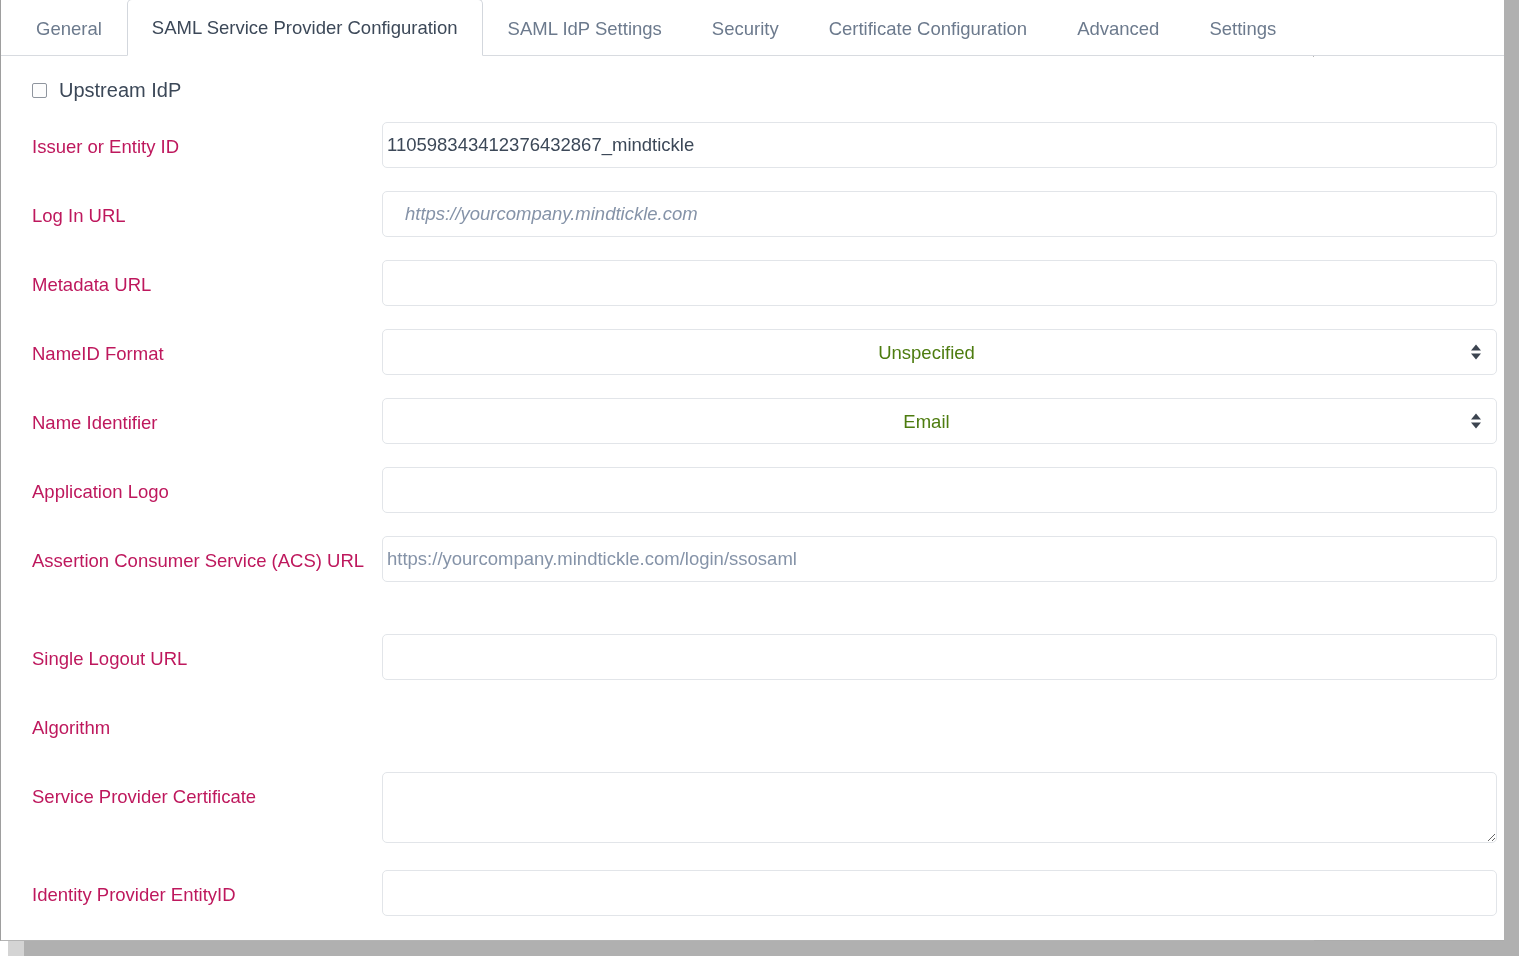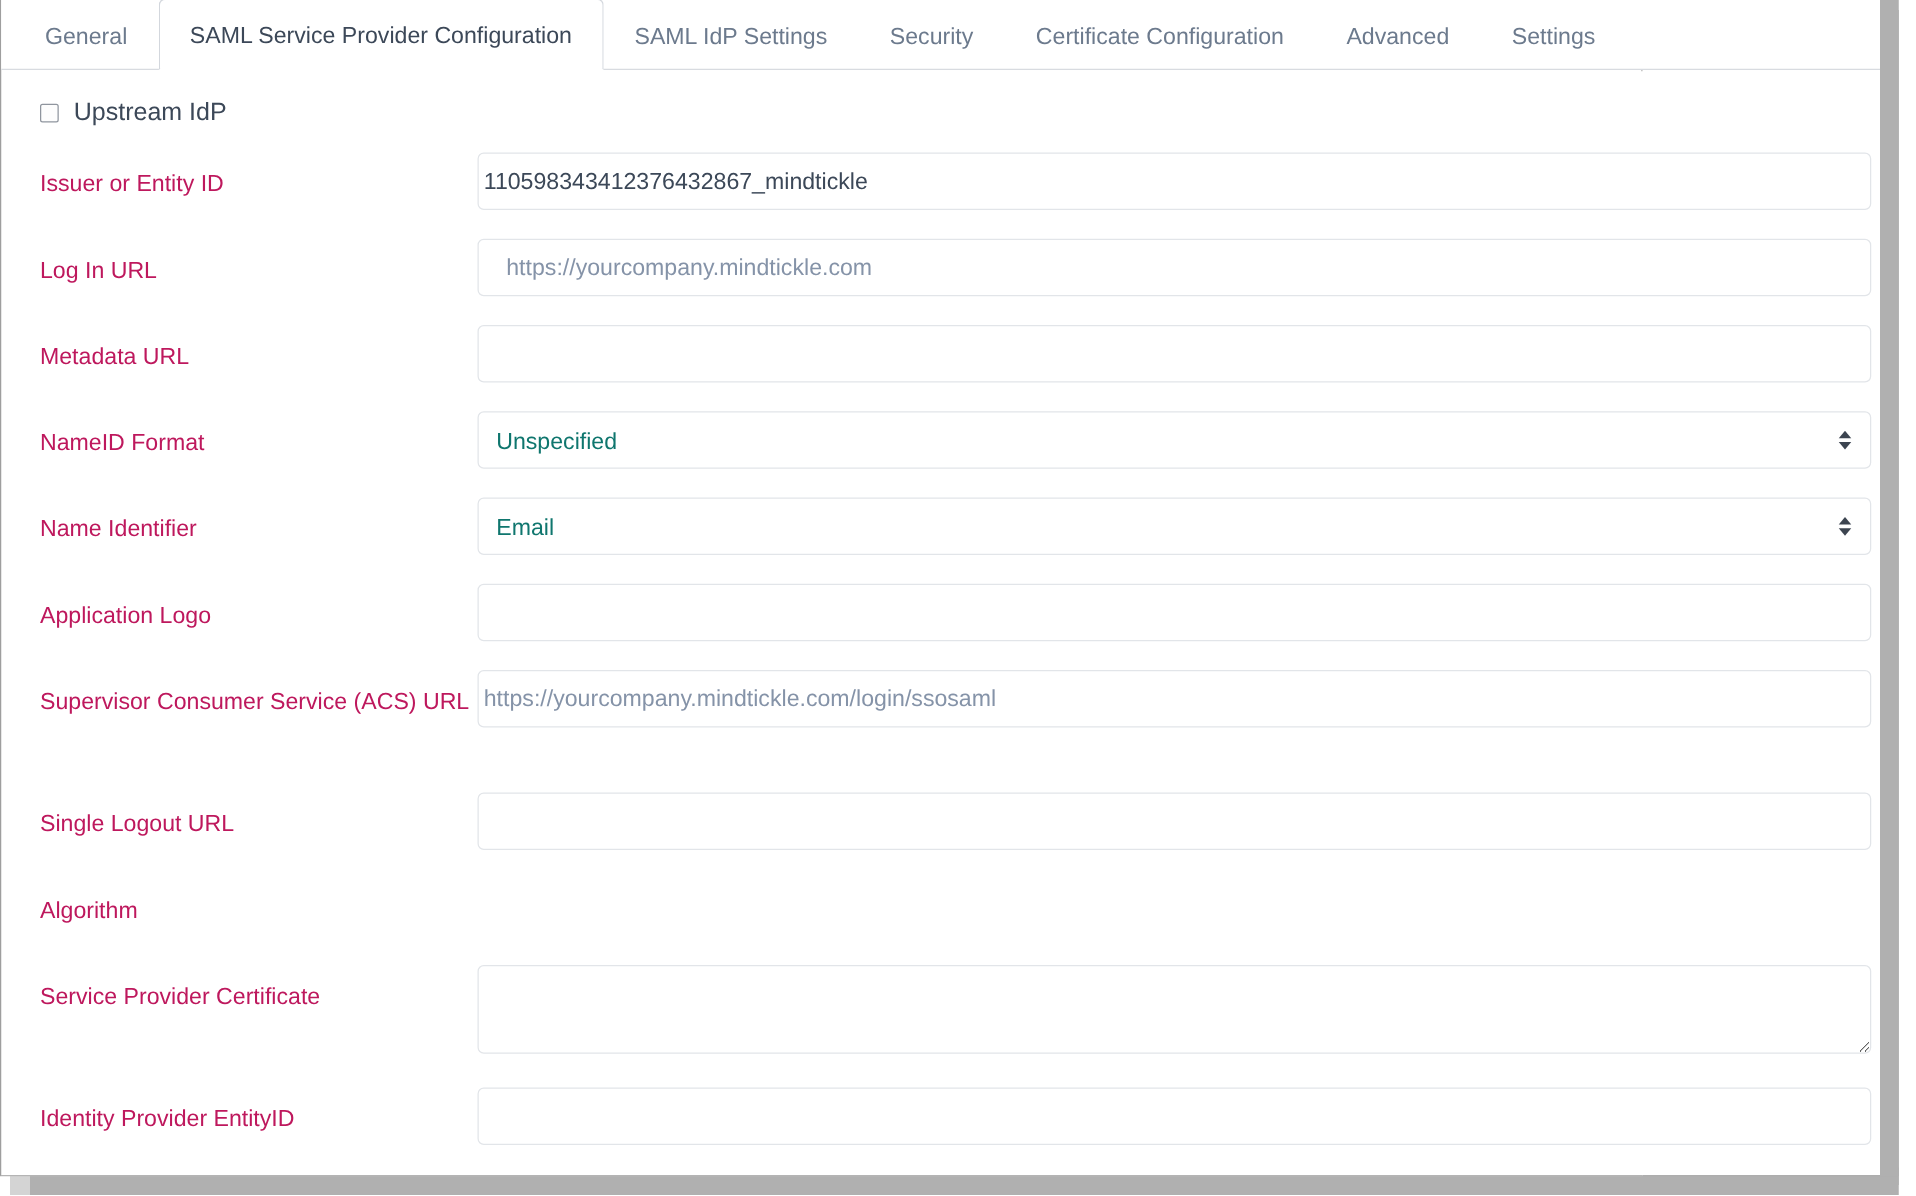--- a/index.html
+++ b/index.html
@@ -142,37 +142,38 @@
     border: 1px solid #e2e5e9;
     border-radius: 5px;
     background: #ffffff;
     font-family: "Liberation Sans", sans-serif;
     font-size: 18.5px;
     color: #3c4858;
     padding: 0 4px;
     outline: none;
   }
   .inp::placeholder { color: #8593a8; opacity: 1; }
-  .inp.pad2 { padding-left: 22px; }
+  .inp.pad2 { padding-left: 22px; font-style: italic; }
 
   .selwrap { position: relative; width: 100%; }
   .sel {
     width: 100%;
     height: 46px;
     border: 1px solid #e2e5e9;
     border-radius: 5px;
     background: #ffffff;
     font-family: "Liberation Sans", sans-serif;
     font-size: 18.5px;
-    color: #0f766e;
+    color: #4d7c0f;
     padding: 0 40px 0 14px;
     outline: none;
     -webkit-appearance: none;
     appearance: none;
     cursor: pointer;
+    text-align: center;
   }
   .sel-arrow {
     position: absolute;
     right: 16px; top: 50%;
     transform: translateY(-50%);
     pointer-events: none;
     display: flex;
     flex-direction: column;
     align-items: center;
     gap: 3px;
@@ -277,21 +278,21 @@
                   <i class="up"></i>
                   <i class="down"></i>
                 </span></div>
             </div>
           </div>
           <div class="row">
             <div class="row-label">Application Logo</div>
             <div class="row-field"><input type="text" class="inp" placeholder="" style=""></div>
           </div>
           <div class="row tall">
-            <div class="row-label">Supervisor Consumer Service (ACS) URL</div>
+            <div class="row-label">Assertion Consumer Service (ACS) URL</div>
             <div class="row-field"><input type="text" class="inp" placeholder="https://yourcompany.mindtickle.com/login/ssosaml" style=""></div>
           </div>
           <div class="row">
             <div class="row-label">Single Logout URL</div>
             <div class="row-field"><input type="text" class="inp" placeholder="" style=""></div>
           </div>
           <div class="row">
             <div class="row-label">Algorithm</div>
           </div>
           <div class="row tall">

